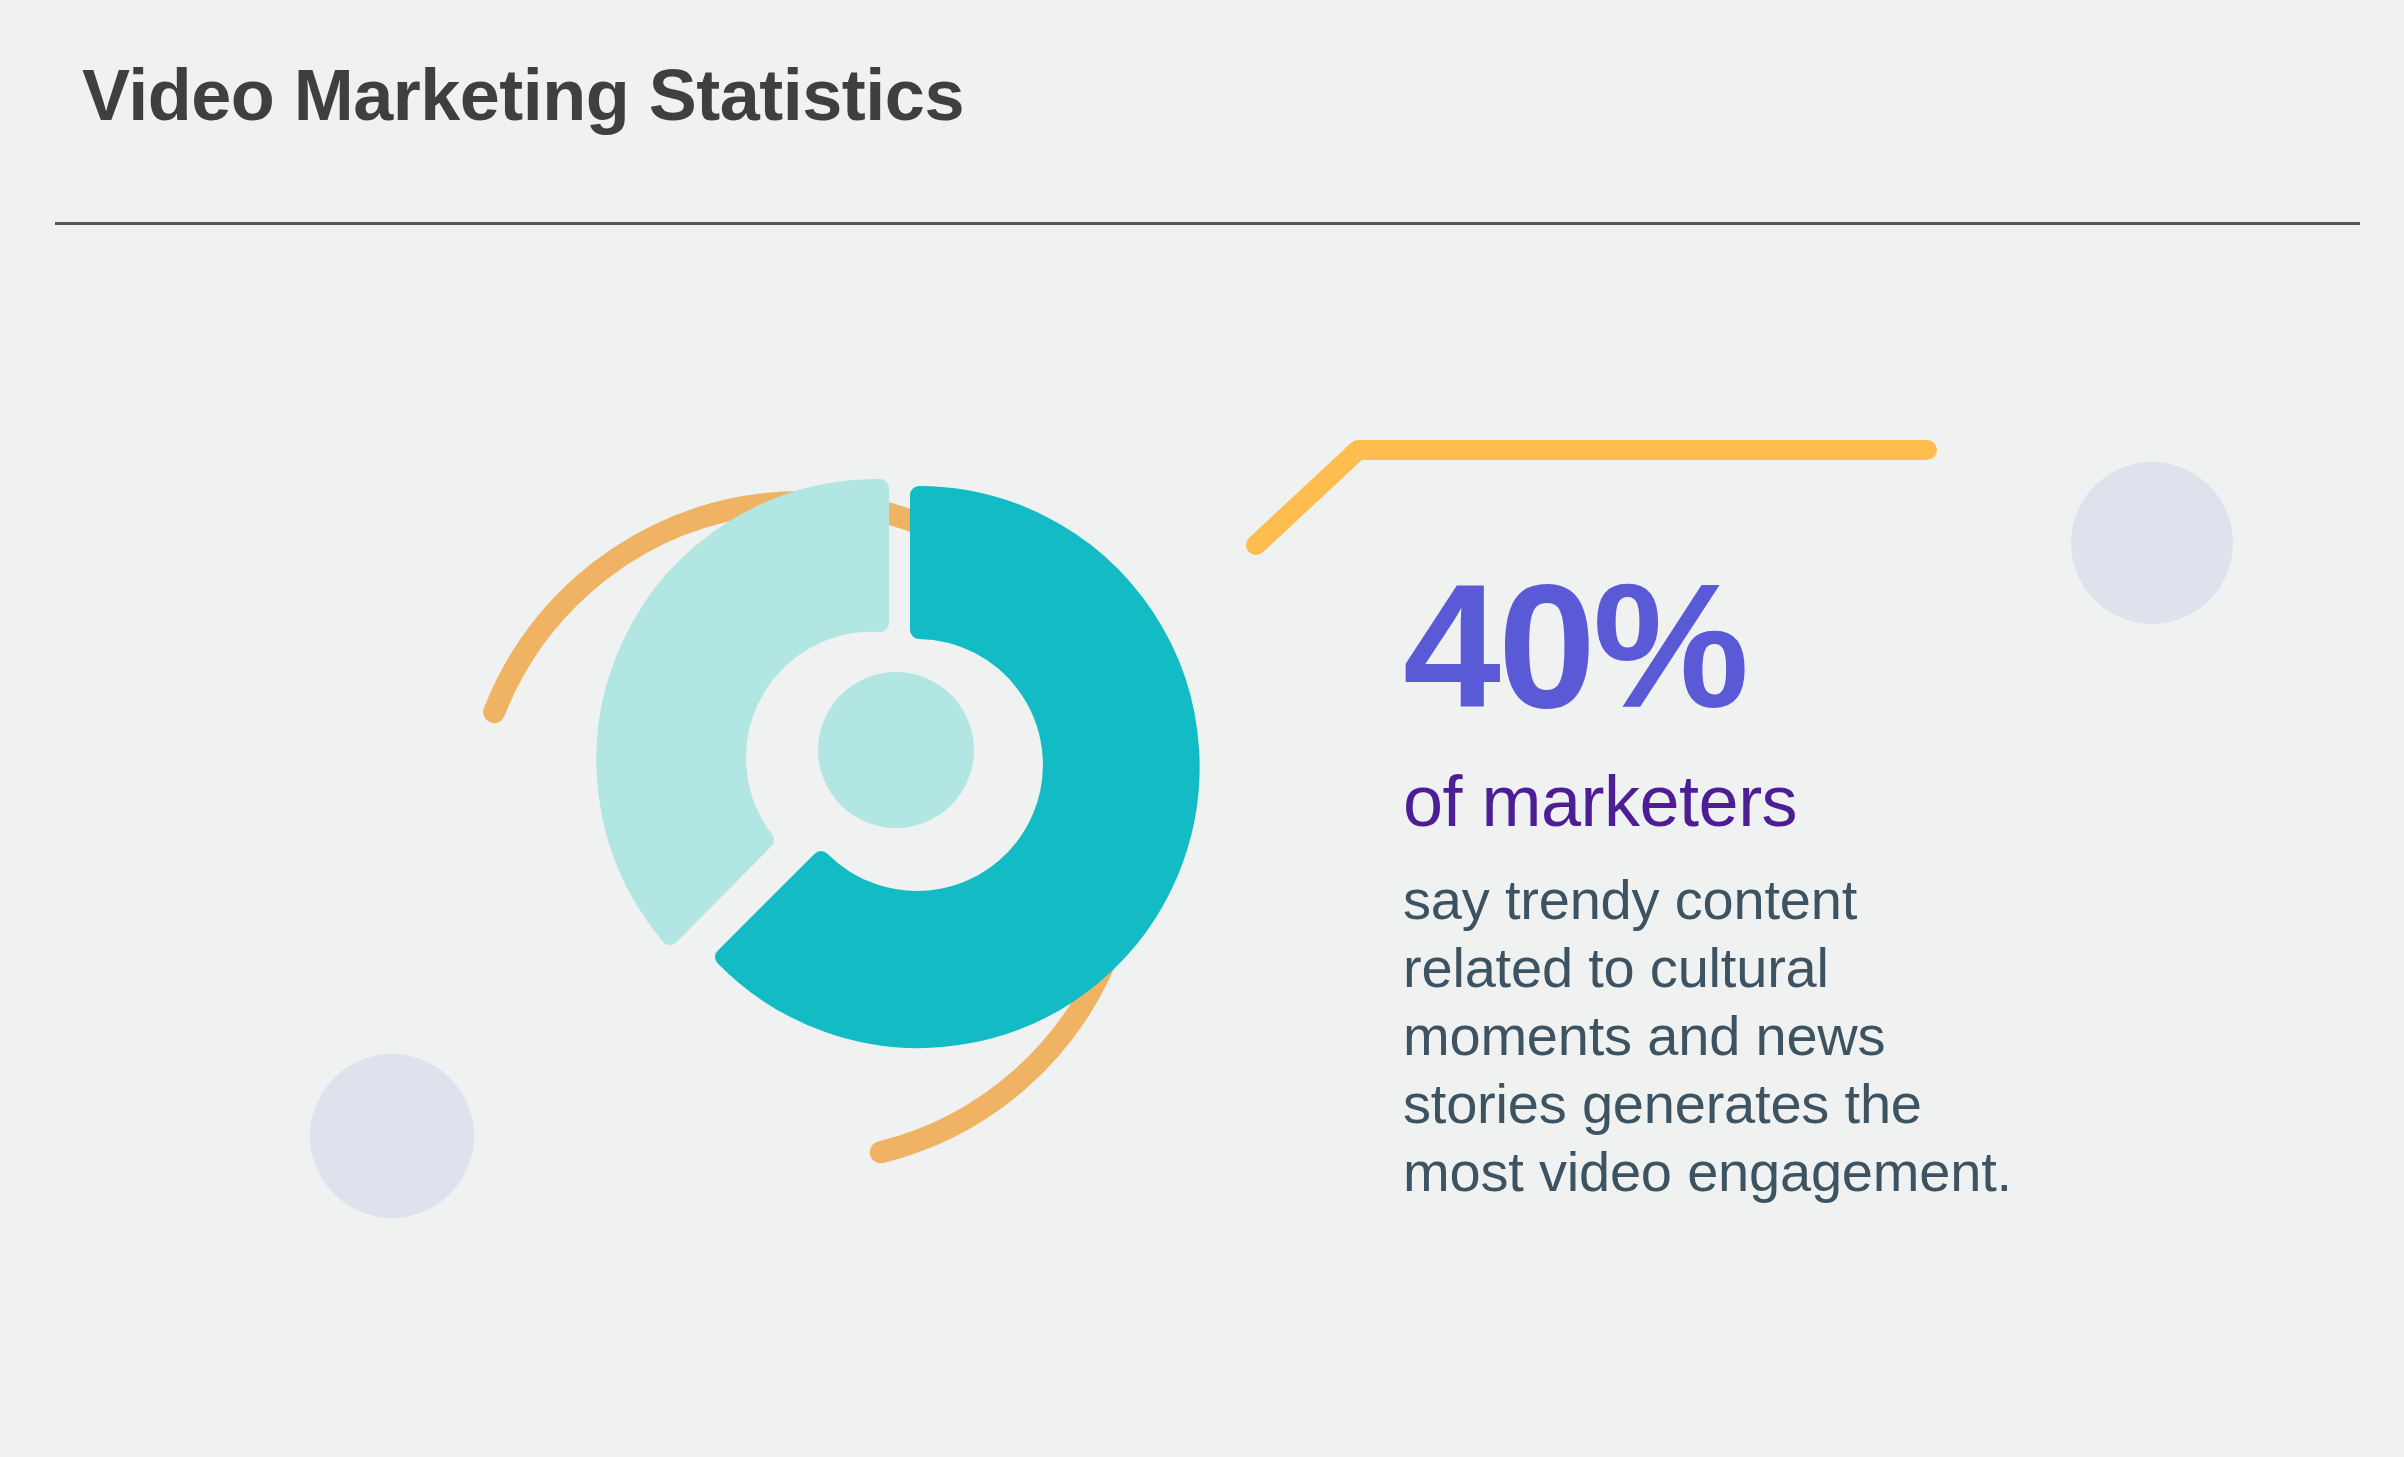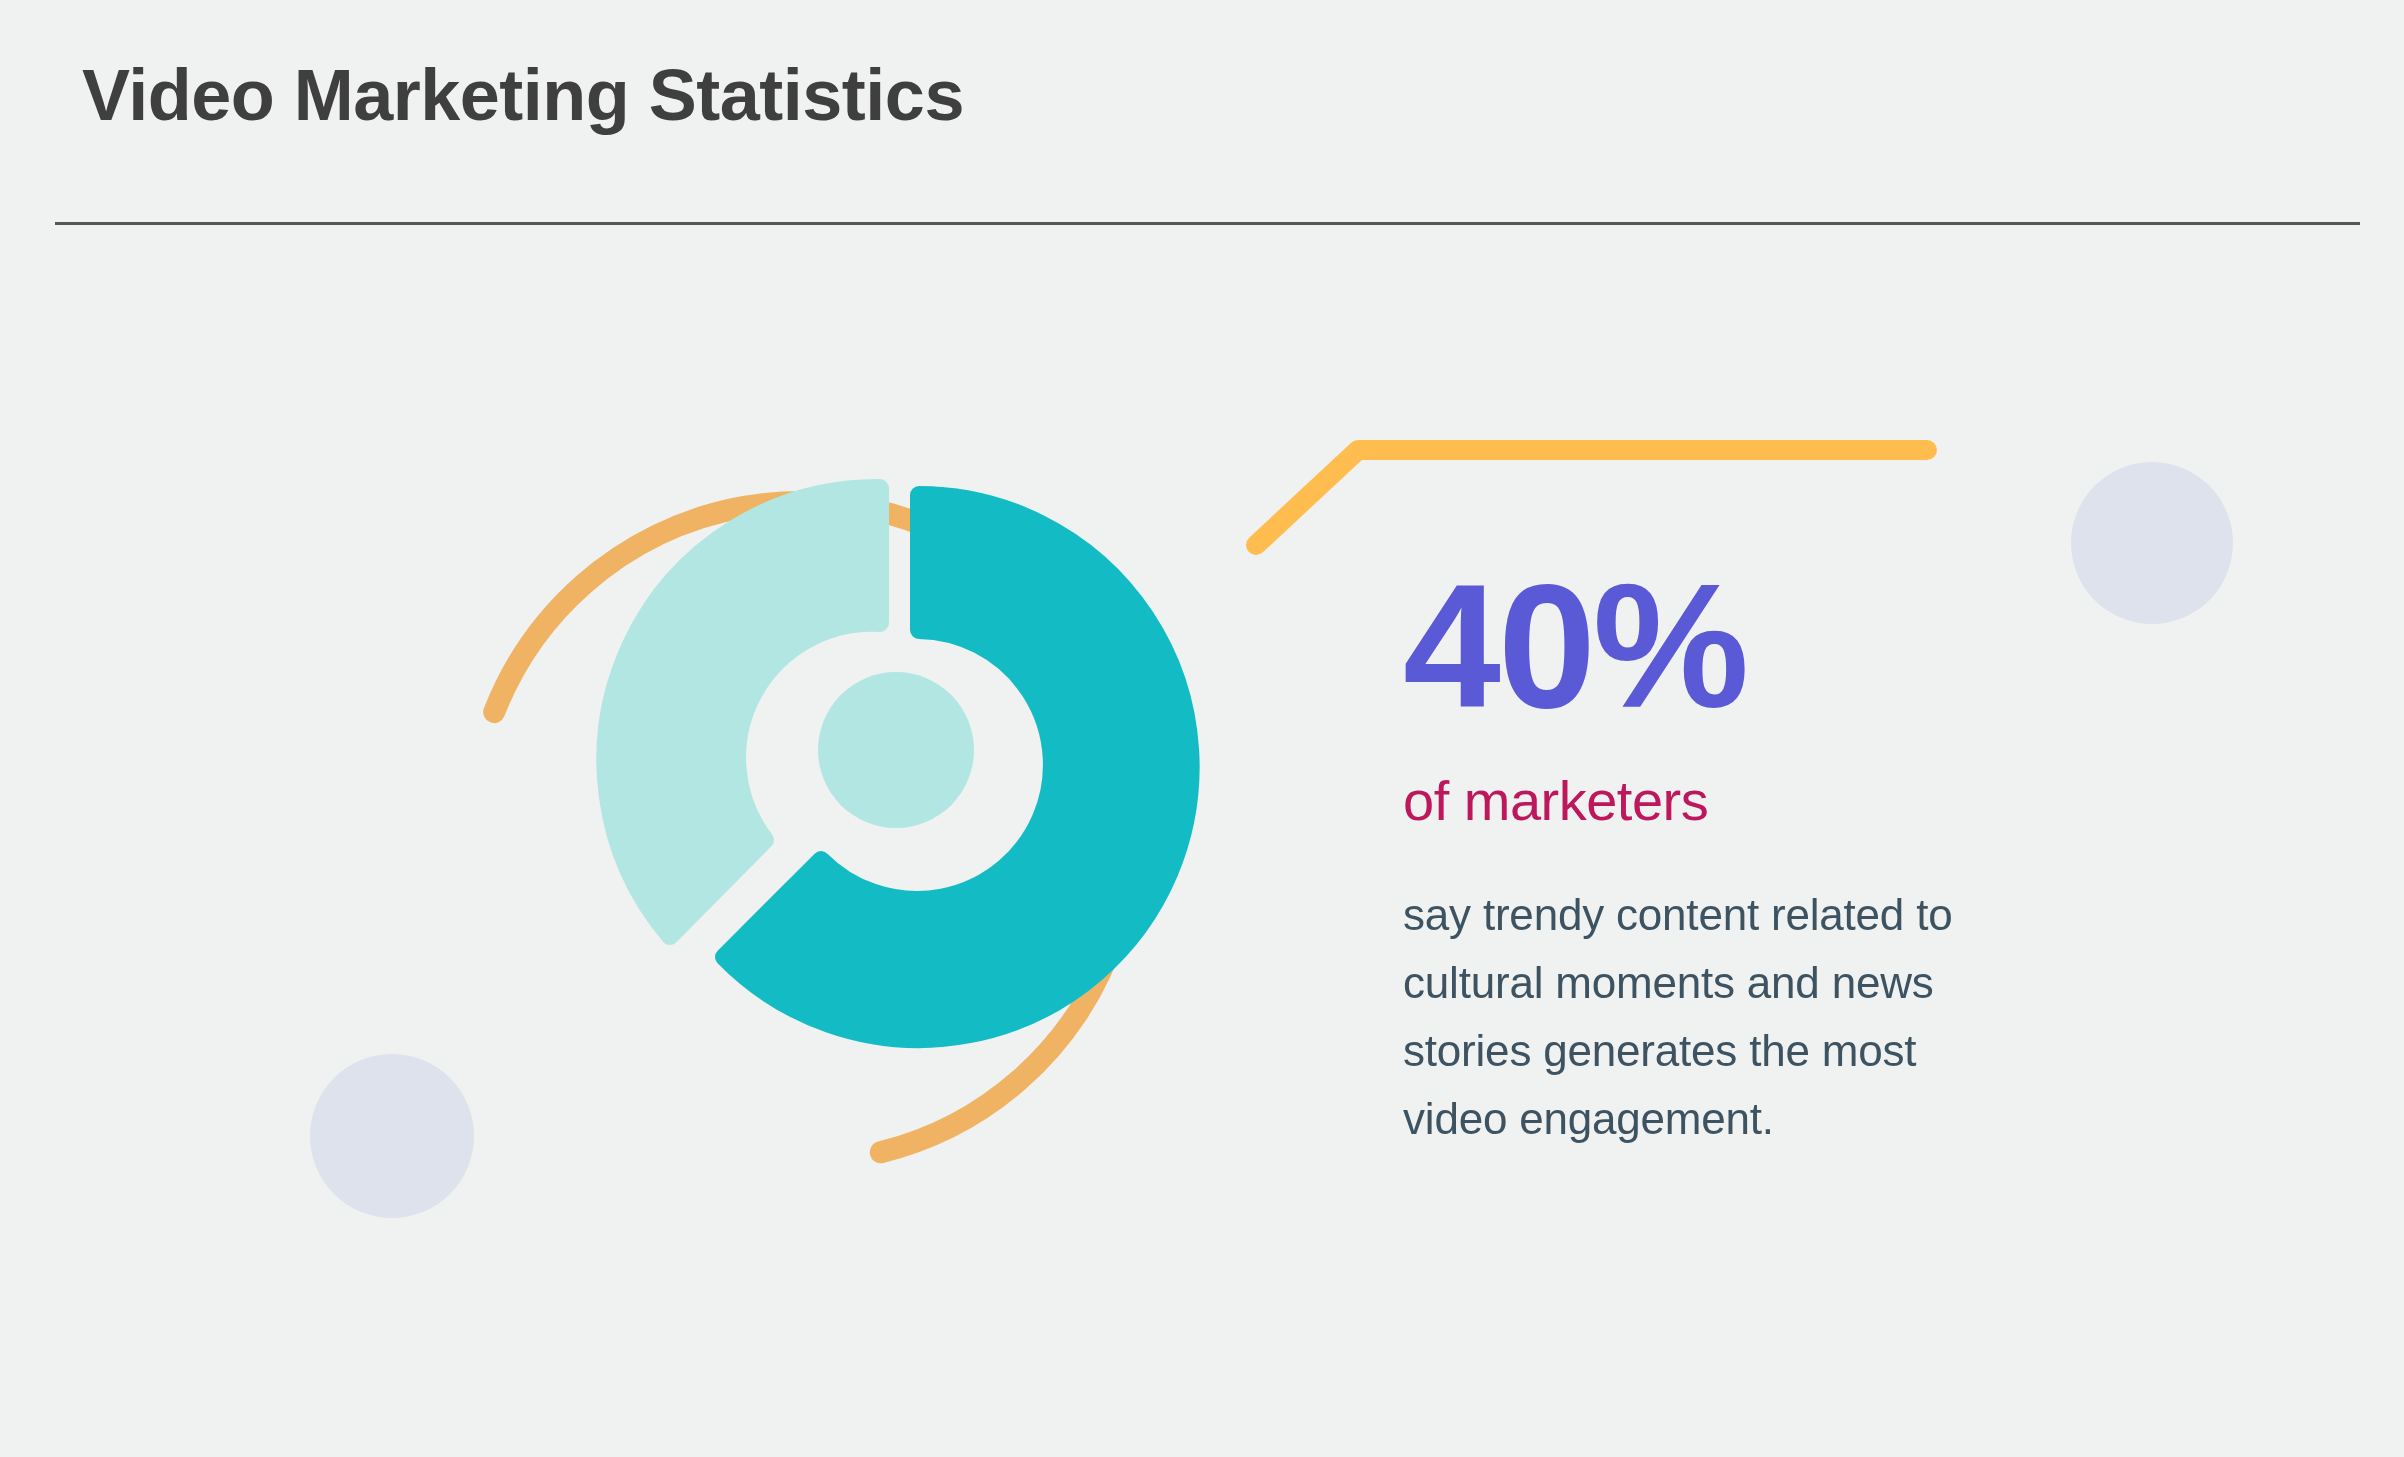--- a/index.html
+++ b/index.html
@@ -75,34 +75,34 @@
     font-weight: bold;
     font-size: 176px;
     line-height: 172px;
     letter-spacing: -3px;
     color: #5a59d6;
     margin: 0;
   }
   .stat-sub {
     font-family: "Liberation Sans", sans-serif;
     font-weight: normal;
-    font-size: 56px;
+    font-size: 72px;
     line-height: 82px;
     letter-spacing: -0.5px;
-    color: #be185d;
+    color: #4c1d95;
     margin: 28px 0 0 0;
   }
   .stat-body {
     font-family: "Liberation Sans", sans-serif;
     font-weight: normal;
-    font-size: 44px;
+    font-size: 56px;
     line-height: 68px;
     letter-spacing: -0.2px;
     color: #3e5361;
-    margin: 39px 0 0 0;
+    margin: 24px 0 0 0;
     max-width: 620px;
   }
 </style>
 </head>
 <body>
 
 <div id="stage">
 
   <div class="page-title">Video Marketing Statistics</div>
   <div class="title-rule"></div>

